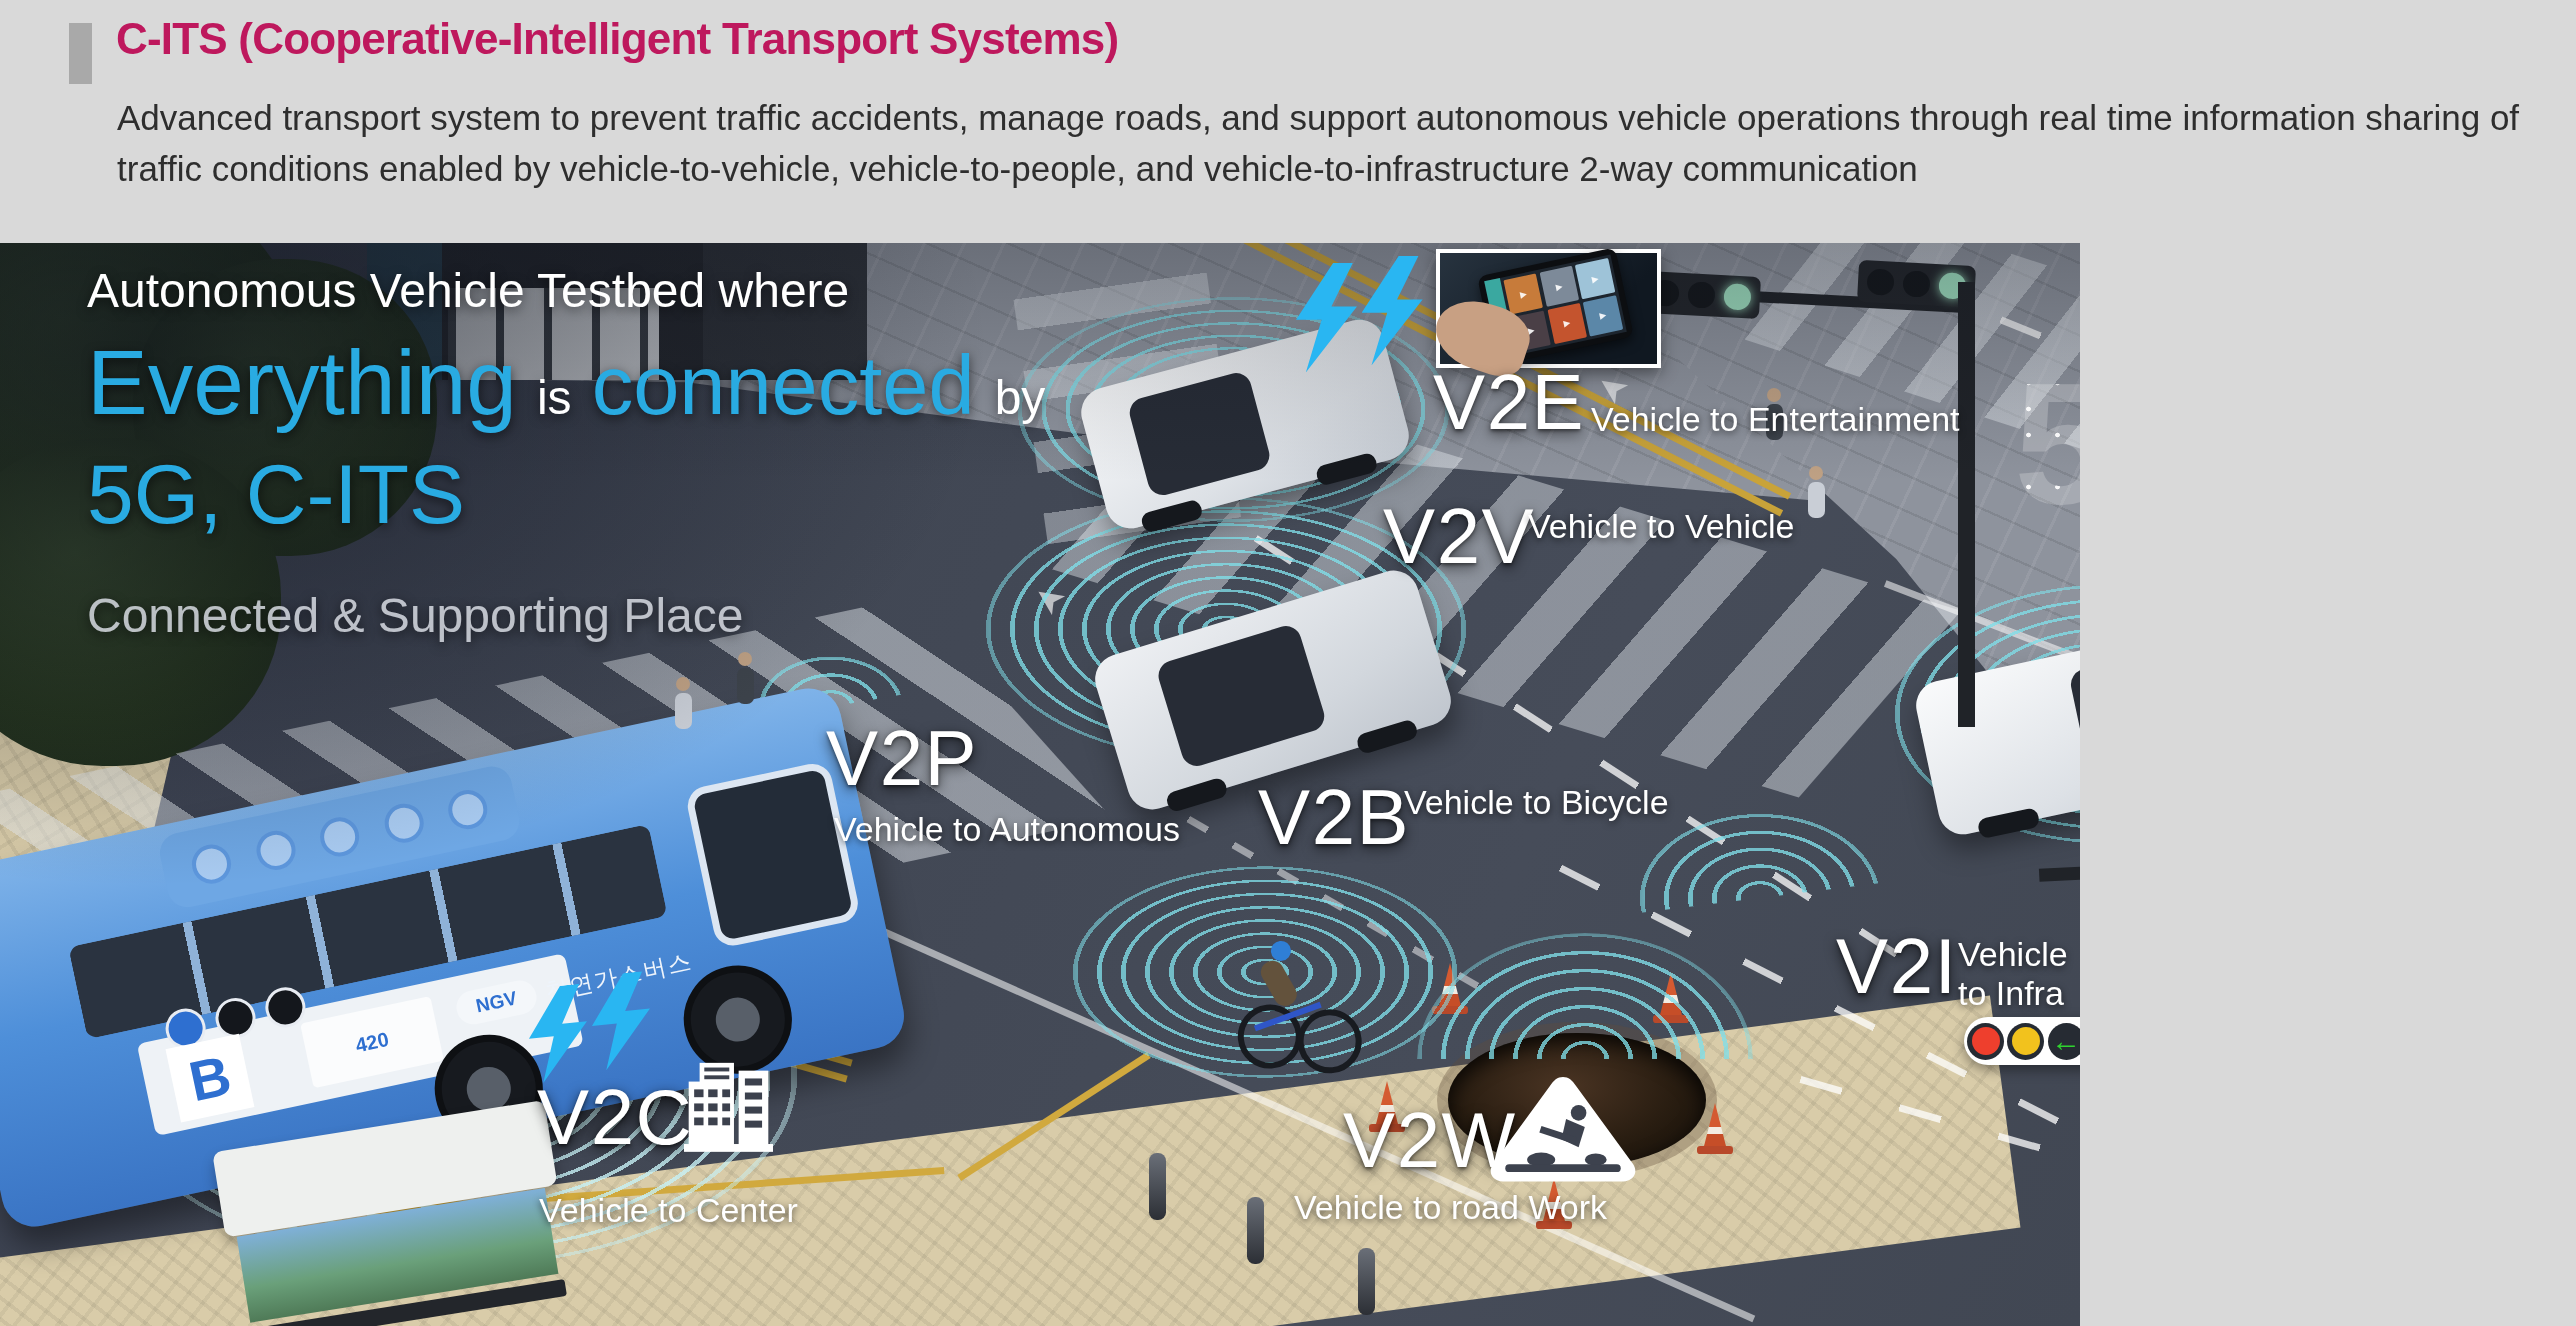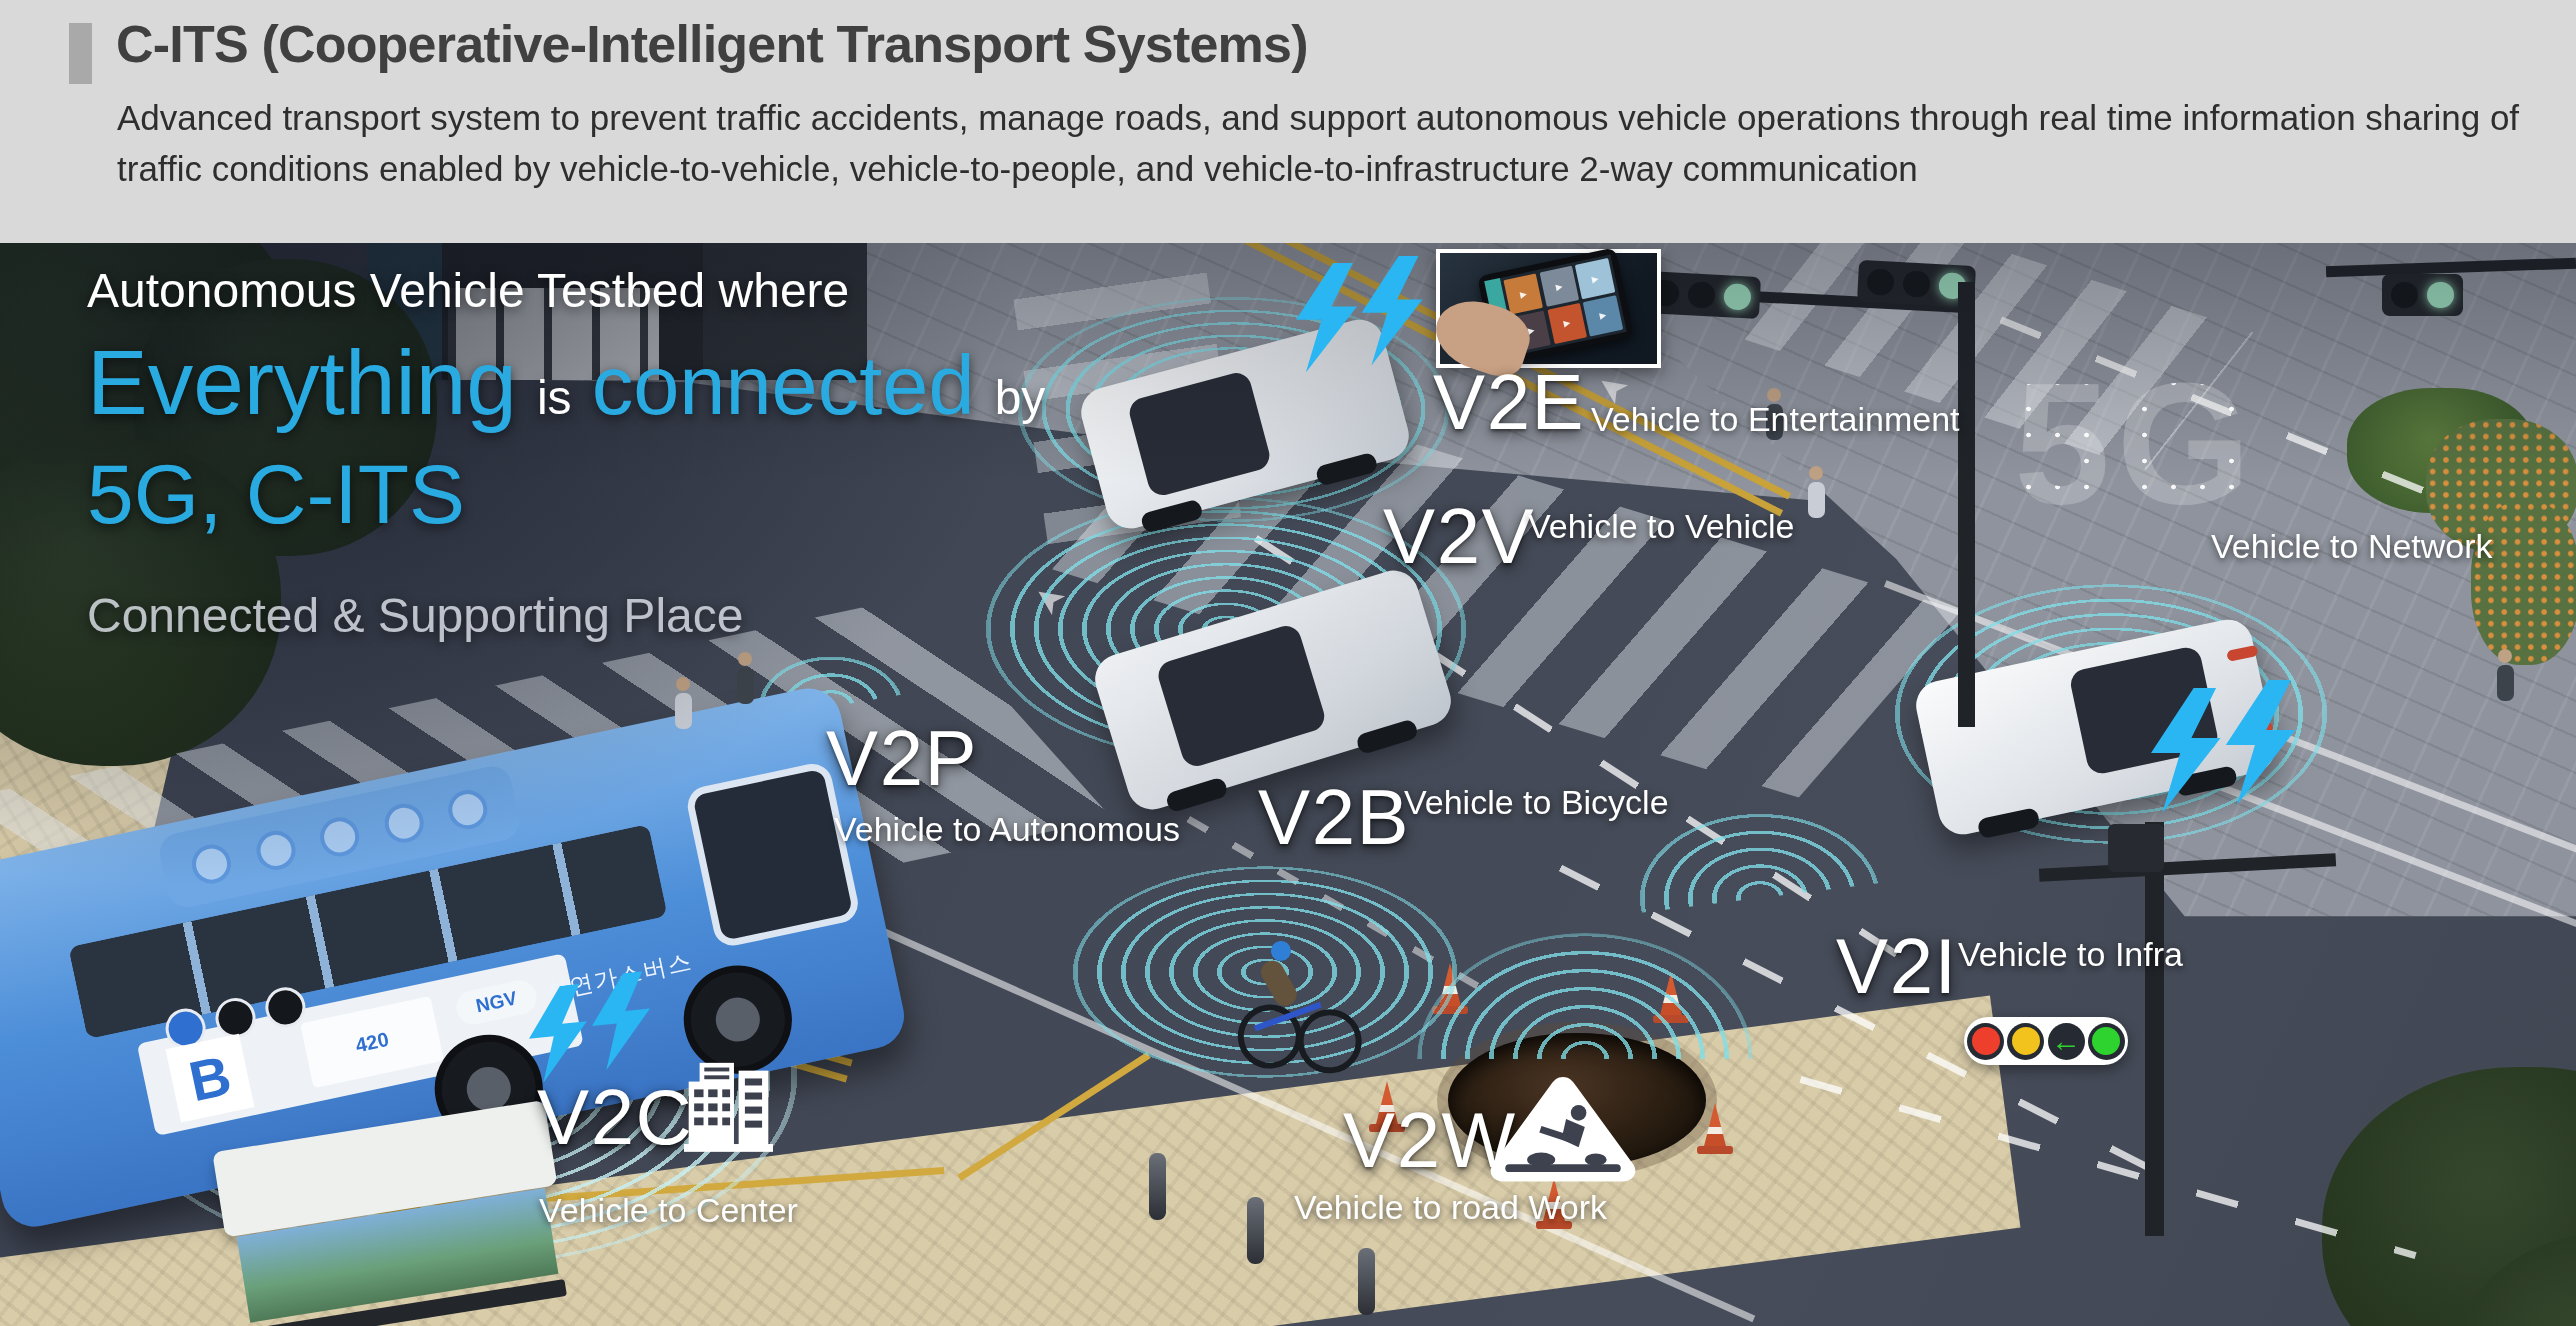--- a/index.html
+++ b/index.html
@@ -2,25 +2,25 @@
 <html style="font-size:12.5px"><head>
 <meta charset="utf-8">
 <style>
   html,body{margin:0;padding:0;background:#2a2d33;}
   .stage{position:relative;width:2576px;height:1326px;overflow:hidden;
          font-family:"Liberation Sans",sans-serif;background:#d9d9d9;}
 
   
   .header{position:absolute;left:0;top:0;width:2576px;height:243px;background:#d9d9d9;}
   .accent-bar{position:absolute;left:69px;top:23.4px;width:23.4px;height:61px;background:#a9a9a9;}
-  .hd-title{position:absolute;left:116px;top:14px;font-size:52px;font-weight:bold;color:#404040;letter-spacing:-0.8px;}
+  .hd-title{position:absolute;left:116px;top:14px;font-size:44px;font-weight:bold;color:#be185d;letter-spacing:-0.8px;}
   .hd-desc{position:absolute;left:117px;top:92px;width:2404px;font-size:35px;line-height:1.47;color:#2e2e2e;}
 
   
-  .scene{position:absolute;left:0;top:243px;width:2576px;height:1083px;overflow:hidden;
+  .scene{position:absolute;left:0;top:243px;width:2080px;height:1083px;overflow:hidden;
          background:linear-gradient(115deg,#3a4050 0%,#414754 38%,#464c59 70%,#414753 100%);}
 
   .paver{background-color:#8e939d;
     background-image:
       repeating-linear-gradient(115deg,rgba(255,255,255,.08) 0 3.1px,transparent 3.1px 36px),
       repeating-linear-gradient(24deg,rgba(0,0,0,.09) 0 2.3px,transparent 2.3px 33px);}
   .tan{background-color:#d9cca9;
     background-image:
       repeating-linear-gradient(45deg,rgba(0,0,0,.06) 0 3.9px,transparent 3.9px 17px),
       repeating-linear-gradient(-45deg,rgba(0,0,0,.05) 0 3.9px,transparent 3.9px 17px);}

